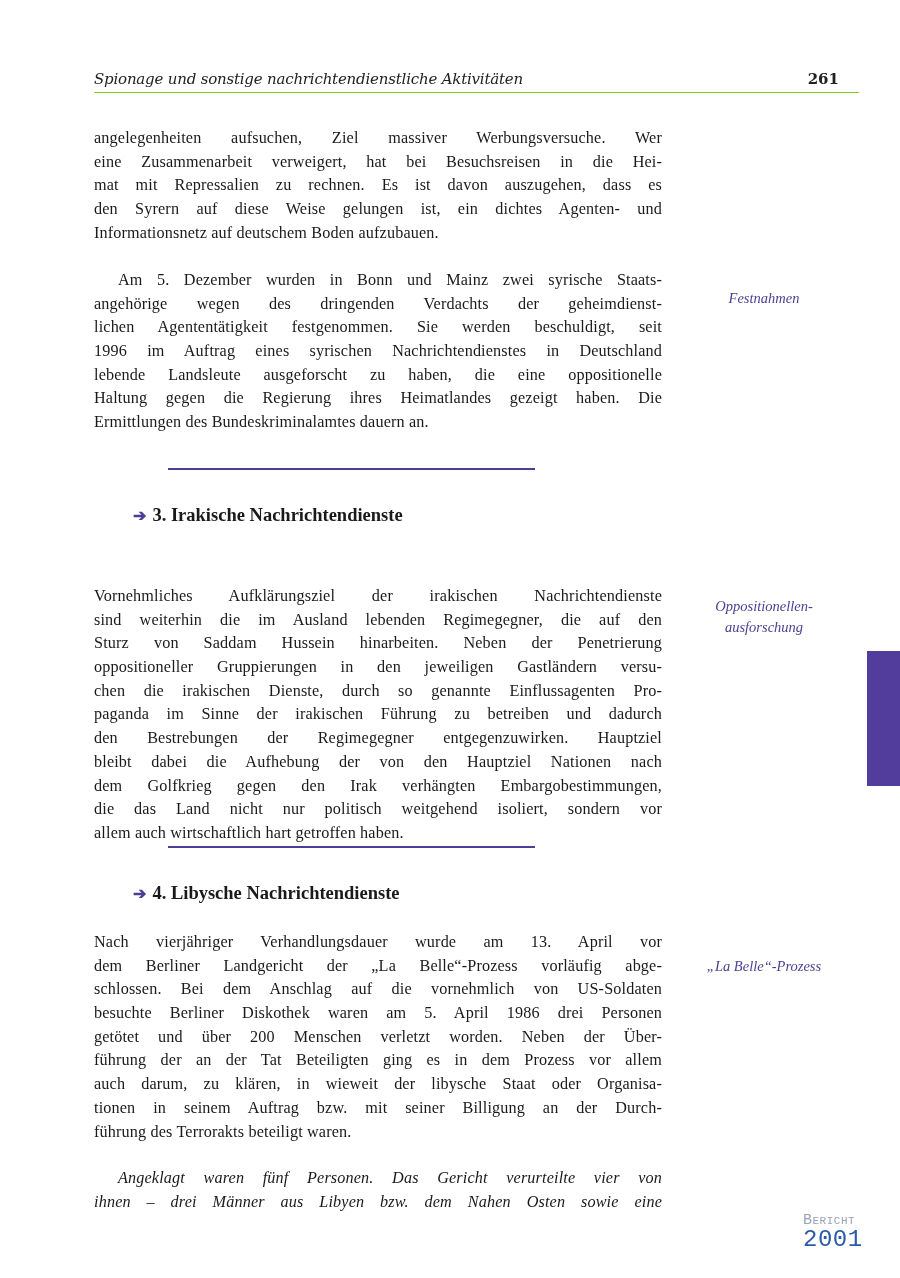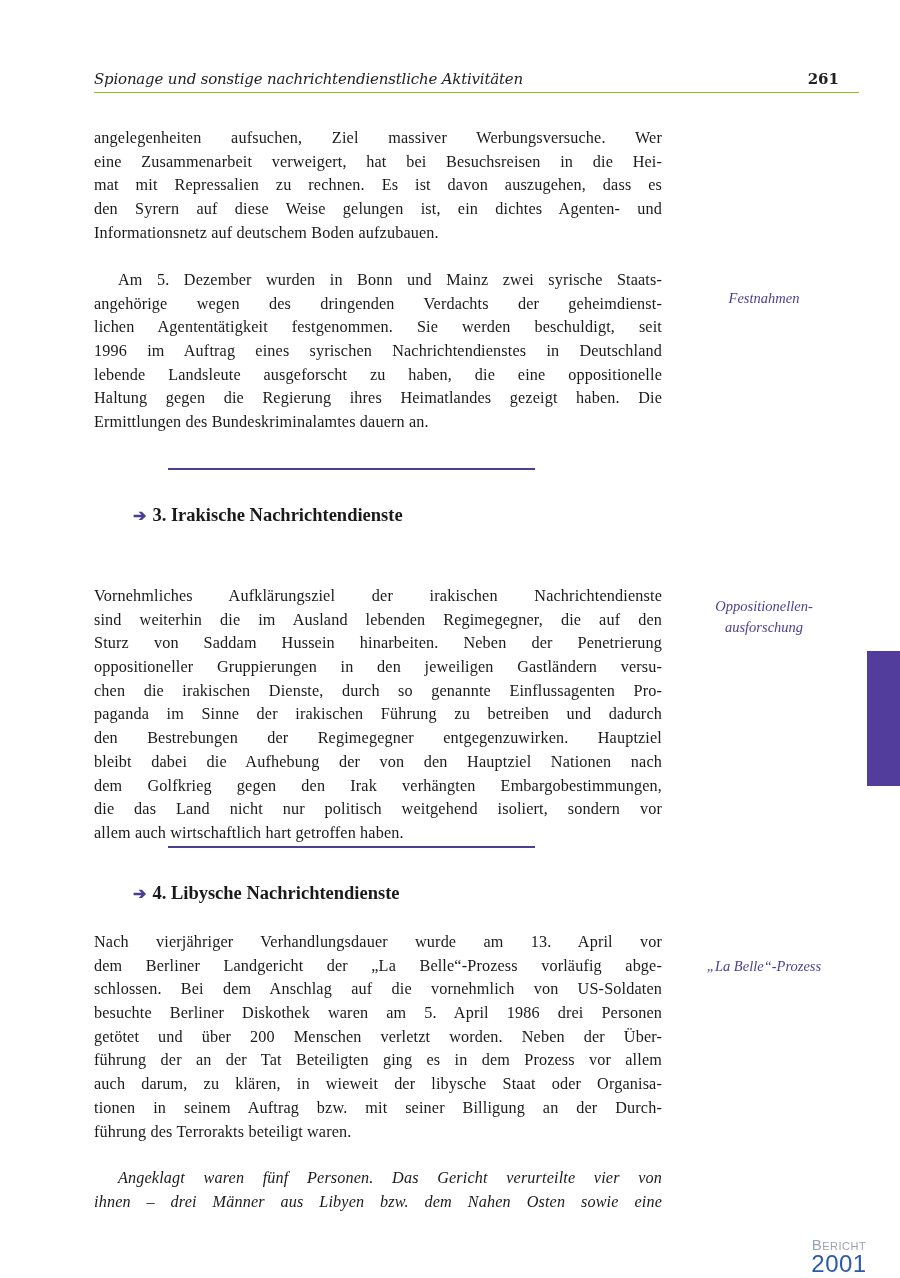--- a/index.html
+++ b/index.html
@@ -14,21 +14,21 @@
       text-align: justify; font-family: "Liberation Serif", serif; letter-spacing: 0.15px; }
     .para .line { display: block; text-align: justify; text-align-last: justify; white-space: nowrap; height: 23.7px; }
     .para .line.last { text-align-last: left; }
     .para .line.indent { padding-left: 24px; }
     .margin-note { position: absolute; left: 680px; width: 168px; text-align: center; font-style: italic;
       font-size: 14.5px; line-height: 21px; color: #4a3f92; font-family: "Liberation Serif", serif; }
     .rule { position: absolute; left: 168px; width: 367px; height: 2px; background: #4a3f92; }
     .heading { position: absolute; left: 133px; font-size: 18.5px; font-weight: bold; font-family: "Liberation Serif", serif; color: #1a1a1a; }
     .heading .arrow { color: #4a3f92; margin-right: 6px; font-size: 16px; }
     .side-tab { position: absolute; left: 867px; top: 651px; width: 33px; height: 135px; background: #523c9c; }
-    .brand { position: absolute; left: 803px; top: 1213px; width: 72px; text-align: center; font-family: Liberation Sans, sans-serif; margin-top: 24px; }
+    .brand { position: absolute; left: 803px; top: 1213px; width: 72px; font-family: Liberation Mono, monospace; }
     .brand .word { display: block; color: #9aa3b5; font-size: 15px; letter-spacing: 0.5px; line-height: 16px; font-variant: small-caps; }
     .brand .year { display: block; color: #2a5aa8; font-size: 24px; line-height: 22px; letter-spacing: 0.5px; }
   </style>
 </head>
 <body>
 
 <div class="running-head">
   <span class="title">Spionage und sonstige nachrichtendienstliche Aktivitäten</span>
   <span class="page-num">261</span>
 </div>

